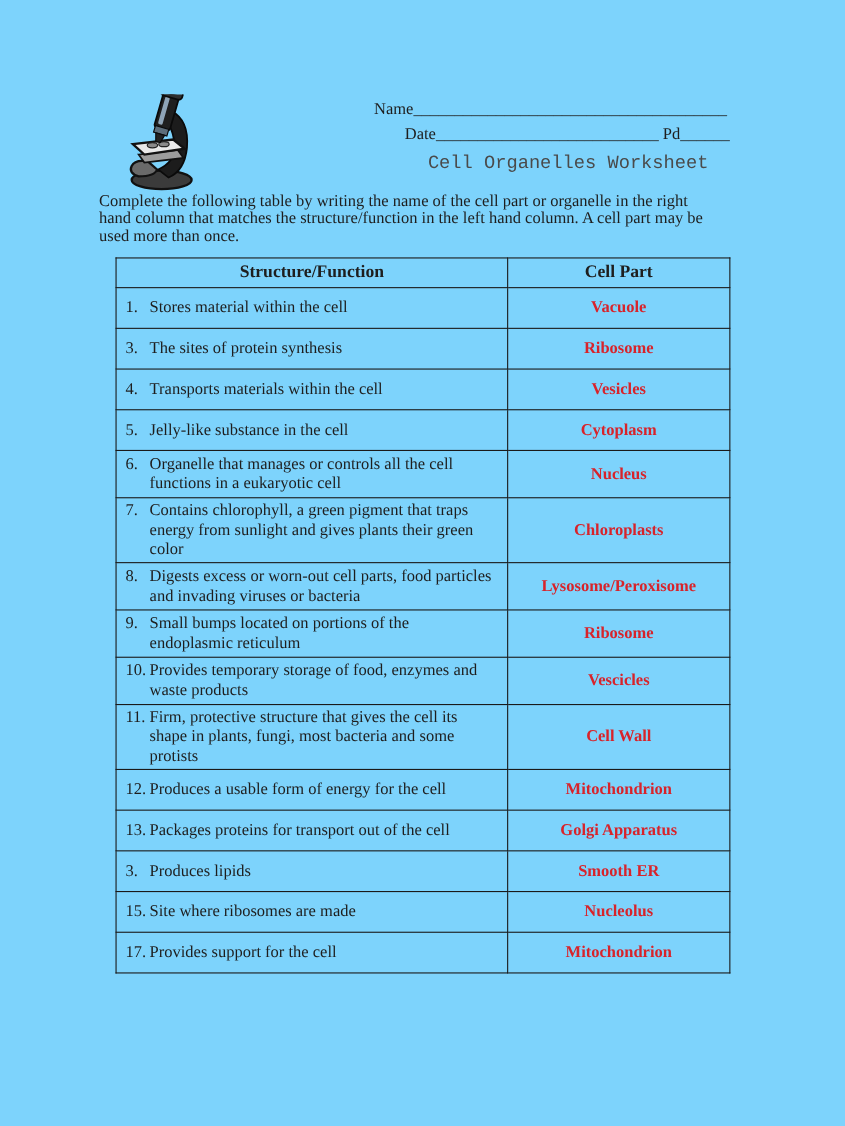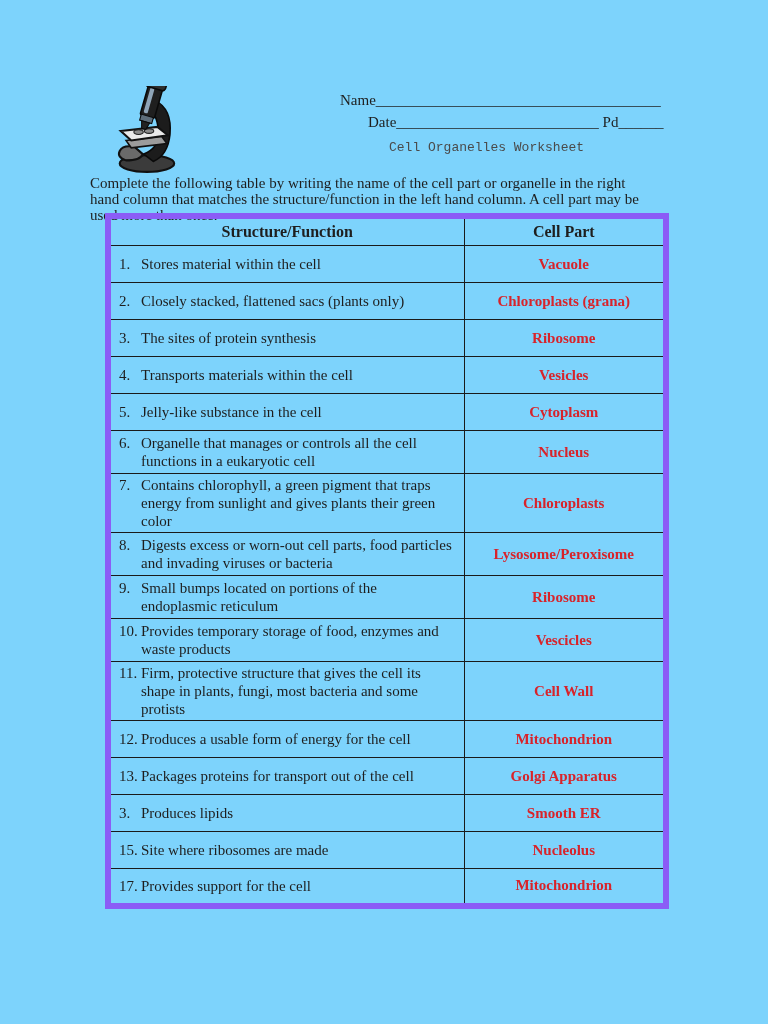--- a/index.html
+++ b/index.html
@@ -33,41 +33,41 @@
     white-space: nowrap;
   }
   .date-line {
     padding-left: 28px;
   }
   .doc-title {
     position: absolute;
     left: 389px;
     top: 140px;
     font-family: "Liberation Mono", "DejaVu Sans Mono", monospace;
-    font-size: 13px;
+    font-size: 17px;
     letter-spacing: 0px;
     color: #4a4a4a;
     white-space: nowrap;
   }
   .instructions {
     position: absolute;
     left: 90px;
     top: 175px;
     width: 566px;
     font-size: 15px;
     line-height: 16px;
   }
   .ws-table {
     position: absolute;
     left: 105px;
-    top: 213px;
+    top: 234px;
     width: 558px;
     border-collapse: collapse;
     table-layout: fixed;
-    border: 6px solid #8b5cf6;
+    border: 1px solid #8b5cf6;
   }
   .ws-table th, .ws-table td {
     border: 1.5px solid #1a1a1a;
     vertical-align: middle;
   }
   .ws-table th {
     height: 26px;
     font-size: 16px;
     font-weight: bold;
     text-align: center;
@@ -140,24 +140,20 @@
         <th>Structure/Function</th>
         <th>Cell Part</th>
       </tr>
     </thead>
     <tbody>
         <tr style="height: 37px;">
           <td class="struct"><span class="num">1.</span><span>Stores material within the cell</span></td>
           <td class="answer">Vacuole</td>
         </tr>
         <tr style="height: 37px;">
-          <td class="struct"><span class="num">2.</span><span>Closely stacked, flattened sacs (plants only)</span></td>
-          <td class="answer">Chloroplasts (grana)</td>
-        </tr>
-        <tr style="height: 37px;">
           <td class="struct"><span class="num">3.</span><span>The sites of protein synthesis</span></td>
           <td class="answer">Ribosome</td>
         </tr>
         <tr style="height: 37px;">
           <td class="struct"><span class="num">4.</span><span>Transports materials within the cell</span></td>
           <td class="answer">Vesicles</td>
         </tr>
         <tr style="height: 37px;">
           <td class="struct"><span class="num">5.</span><span>Jelly-like substance in the cell</span></td>
           <td class="answer">Cytoplasm</td>

